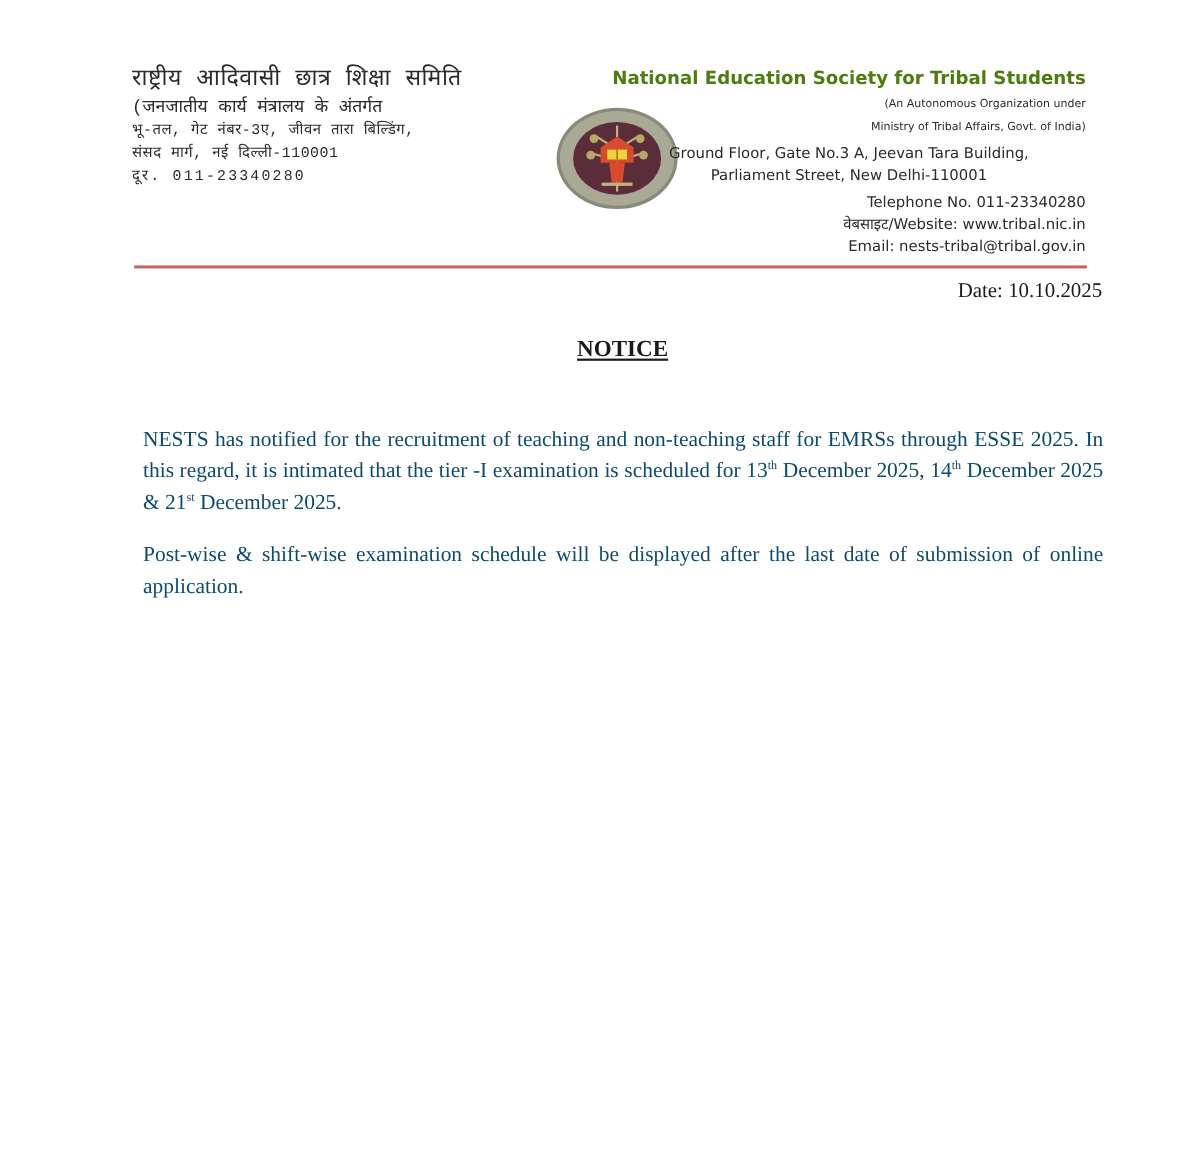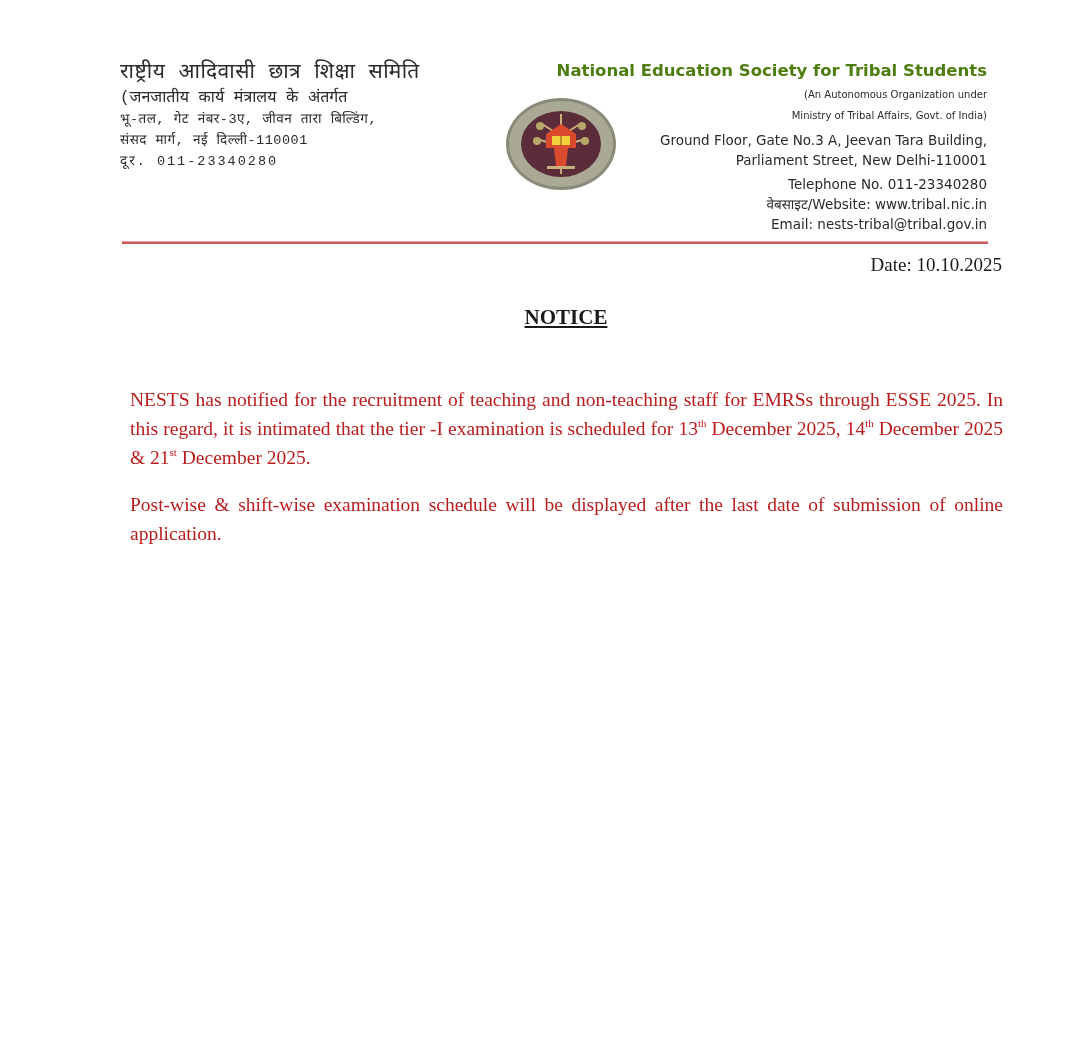--- a/index.html
+++ b/index.html
@@ -9,31 +9,31 @@
   .hindi-title { font-size: 21px; letter-spacing: 0.5px; line-height: 30px; }
   .hindi-sub { font-size: 16px; line-height: 21px; }
   .hindi-addr { font-size: 13.5px; line-height: 21px; letter-spacing: 0.5px; }
   .hindi-tel { font-size: 13.5px; line-height: 22px; letter-spacing: 2px; }
 
   .logo { position: absolute; left: 502px; top: 96px; width: 118px; height: 96px; }
 
   .eng-block { position: absolute; right: 93px; top: 58px; text-align: right; font-family: "DejaVu Sans", sans-serif; color: #2a2a2a; }
   .eng-title { font-size: 16.5px; font-weight: bold; line-height: 26px; color: #4d7c0f; }
   .eng-line { font-size: 10px; line-height: 21px; }
-  .eng-addr { font-size: 13.5px; line-height: 20px; }
+  .eng-addr { font-size: 13.5px; line-height: 20px; text-align: center; }
   .eng-contact { font-size: 13.5px; line-height: 20px; }
   .gap4 { margin-top: 4px; }
 
   .rule { position: absolute; left: 122px; top: 241px; width: 866px; height: 2px; background: #c9585c; border-top: 1px solid #e8a0a3; }
 
   .date { position: absolute; right: 78px; top: 254px; font-family: "Liberation Serif", serif; font-size: 19px; }
 
   .notice-title { position: absolute; left: 0; width: 1132px; top: 305px; text-align: center; font-family: "Liberation Serif", serif; font-size: 21px; font-weight: bold; text-decoration: underline; }
 
-  .body-text { position: absolute; left: 130px; top: 385px; width: 873px; font-family: "Liberation Serif", serif; font-size: 19.5px; line-height: 29px; text-align: justify; color: #b91c1c; }
+  .body-text { position: absolute; left: 130px; top: 385px; width: 873px; font-family: "Liberation Serif", serif; font-size: 19.5px; line-height: 29px; text-align: justify; color: #0c4a6e; }
   .body-text p { margin: 0 0 18px 0; }
   sup { font-size: 11px; line-height: 0; vertical-align: 8px; }
 </style>
 </head>
 <body>
 
 <div class="hindi-block">
   <div class="hindi-title">राष्ट्रीय आदिवासी छात्र शिक्षा समिति</div>
   <div class="hindi-sub">(जनजातीय कार्य मंत्रालय के अंतर्गत</div>
   <div class="hindi-addr">भू-तल, गेट नंबर-3ए, जीवन तारा बिल्डिंग,</div>

